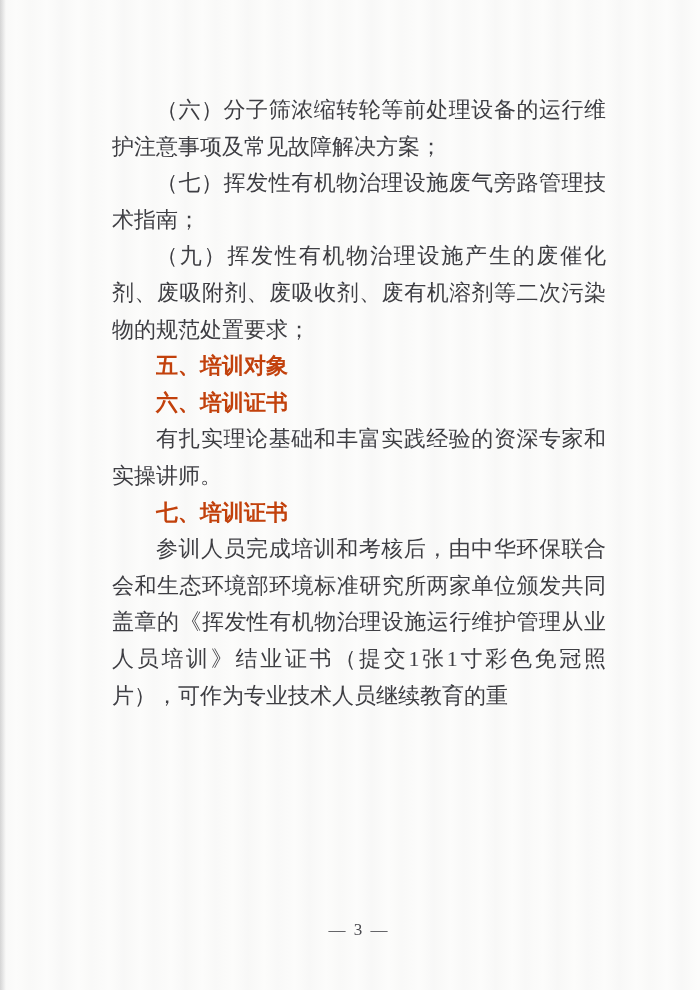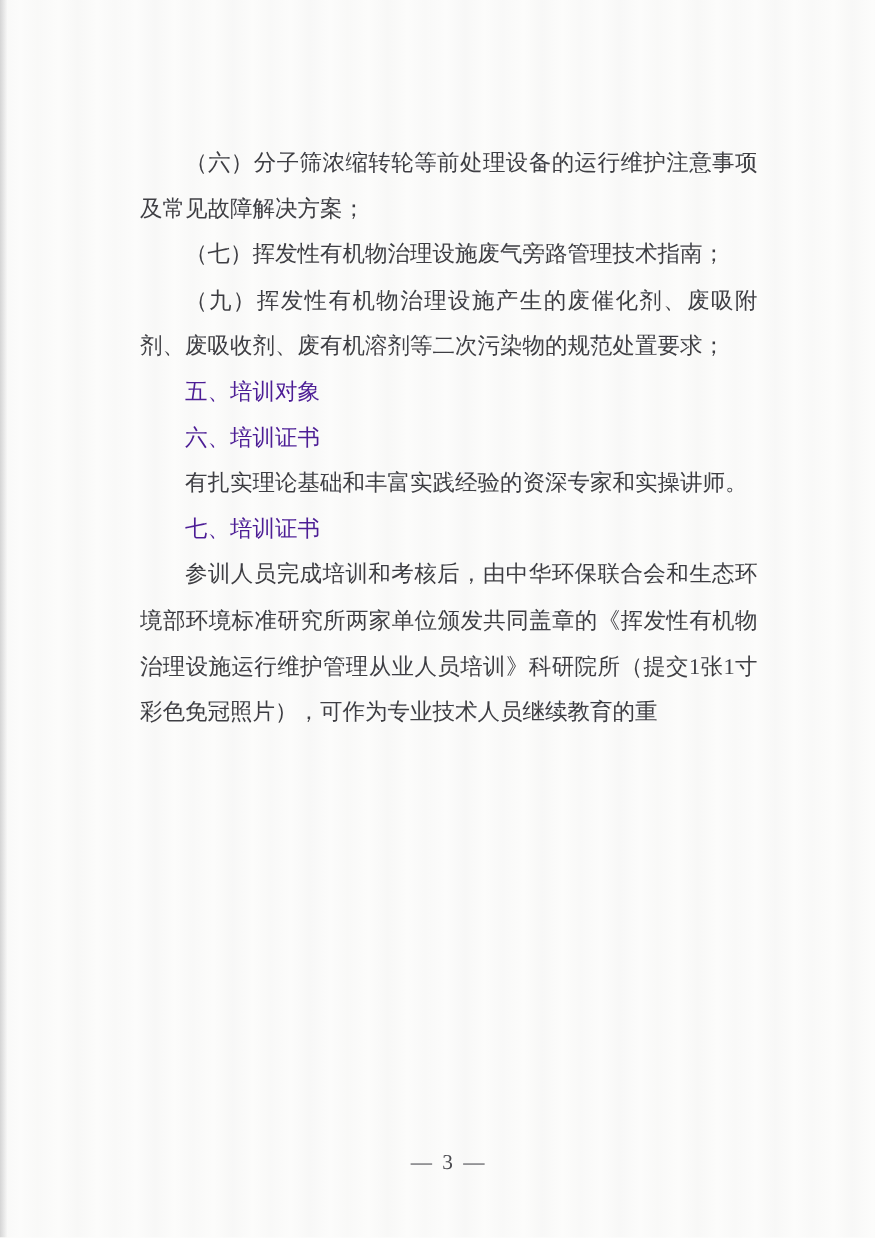--- a/index.html
+++ b/index.html
@@ -26,35 +26,34 @@
         rgba(120,120,125,0.030) 62px);
   }
 
   
   .page-body {
     position: absolute;
     left: 112px;
     top: 92px;
     width: 494px;
     color: #3e3e43;
-    font-size: 18px;
+    font-size: 22px;
     line-height: 36.6px;
     text-align: justify;
     letter-spacing: 0;
-    margin-top: 20px;
   }
   .para {
     margin: 0;
     text-indent: 2em;
   }
   .heading {
     margin: 0;
     text-indent: 2em;
-    font-weight: normal;
-    color: #4c1d95;
+    font-weight: bold;
+    color: #c2410c;
   }
 
   
   .page-footer {
     position: absolute;
     left: 112px;
     top: 920px;
     width: 494px;
     text-align: center;
     font-size: 17px;
@@ -68,16 +67,16 @@
 <div class="scan-texture"></div>
 
 <div class="page-body">
   <p class="para">（六）分子筛浓缩转轮等前处理设备的运行维护注意事项及常见故障解决方案；</p>
   <p class="para">（七）挥发性有机物治理设施废气旁路管理技术指南；</p>
   <p class="para">（九）挥发性有机物治理设施产生的废催化剂、废吸附剂、废吸收剂、废有机溶剂等二次污染物的规范处置要求；</p>
   <p class="heading">五、培训对象</p>
   <p class="heading">六、培训证书</p>
   <p class="para">有扎实理论基础和丰富实践经验的资深专家和实操讲师。</p>
   <p class="heading">七、培训证书</p>
-  <p class="para">参训人员完成培训和考核后，由中华环保联合会和生态环境部环境标准研究所两家单位颁发共同盖章的《挥发性有机物治理设施运行维护管理从业人员培训》科研院所（提交1张1寸彩色免冠照片），可作为专业技术人员继续教育的重</p>
+  <p class="para">参训人员完成培训和考核后，由中华环保联合会和生态环境部环境标准研究所两家单位颁发共同盖章的《挥发性有机物治理设施运行维护管理从业人员培训》结业证书（提交1张1寸彩色免冠照片），可作为专业技术人员继续教育的重</p>
 </div>
 
 <div class="page-footer">— 3 —</div>
 
 </body></html>

